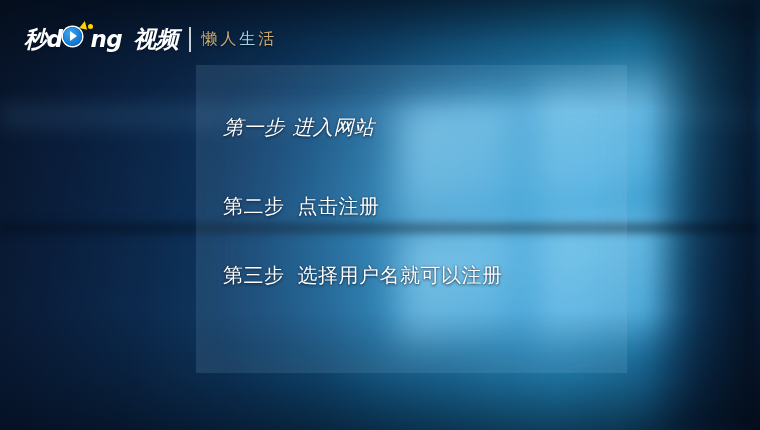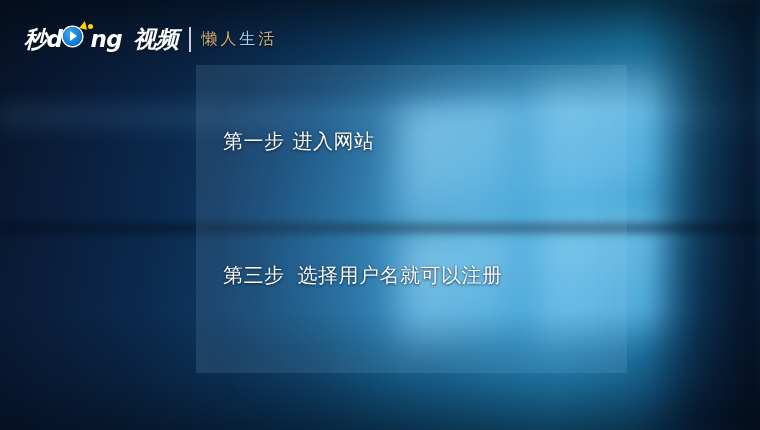--- a/index.html
+++ b/index.html
@@ -172,21 +172,21 @@
   .step {
     position: absolute;
     left: 27px;
     color: #ffffff;
     font-size: 20px;
     line-height: 1;
     letter-spacing: 0.5px;
     white-space: nowrap;
     text-shadow: 0 1px 3px rgba(0,20,45,0.75), 0 0 1px rgba(0,0,0,0.5);
   }
-  .step.s1 { top: 66px; }
+  .step.s1 { top: 52px; font-style: italic; }
   .step.s2 { top: 131px; }
   .step.s3 { top: 200px; }
   .step .num { margin-right: 2px; }
   .step .gap-wide { display: inline-block; width: 11px; }
   .step .gap-thin { display: inline-block; width: 6px; }
 
   
   .logo-wrap {
     position: absolute;
     left: 24px;
@@ -296,20 +296,23 @@
   <div class="toneblock"></div>
   <div class="rightdark"></div>
   <div class="bg-layer bg-vshade"></div>
 
   <div class="panel"></div>
 
   <div class="steps">
     <div class="step s1">
       <span class="num">第一步</span><span class="gap-thin"></span><span>进入网站</span>
     </div>
+    <div class="step s2">
+      <span class="num">第二步</span><span class="gap-wide"></span><span>点击注册</span>
+    </div>
     <div class="step s3">
       <span class="num">第三步</span><span class="gap-wide"></span><span>选择用户名就可以注册</span>
     </div>
   </div>
 
   <div class="logo-wrap">
     <div class="logo-mark">
       <span class="miao">秒</span>
         <span class="d">d</span>
         <span class="play-o"></span>

